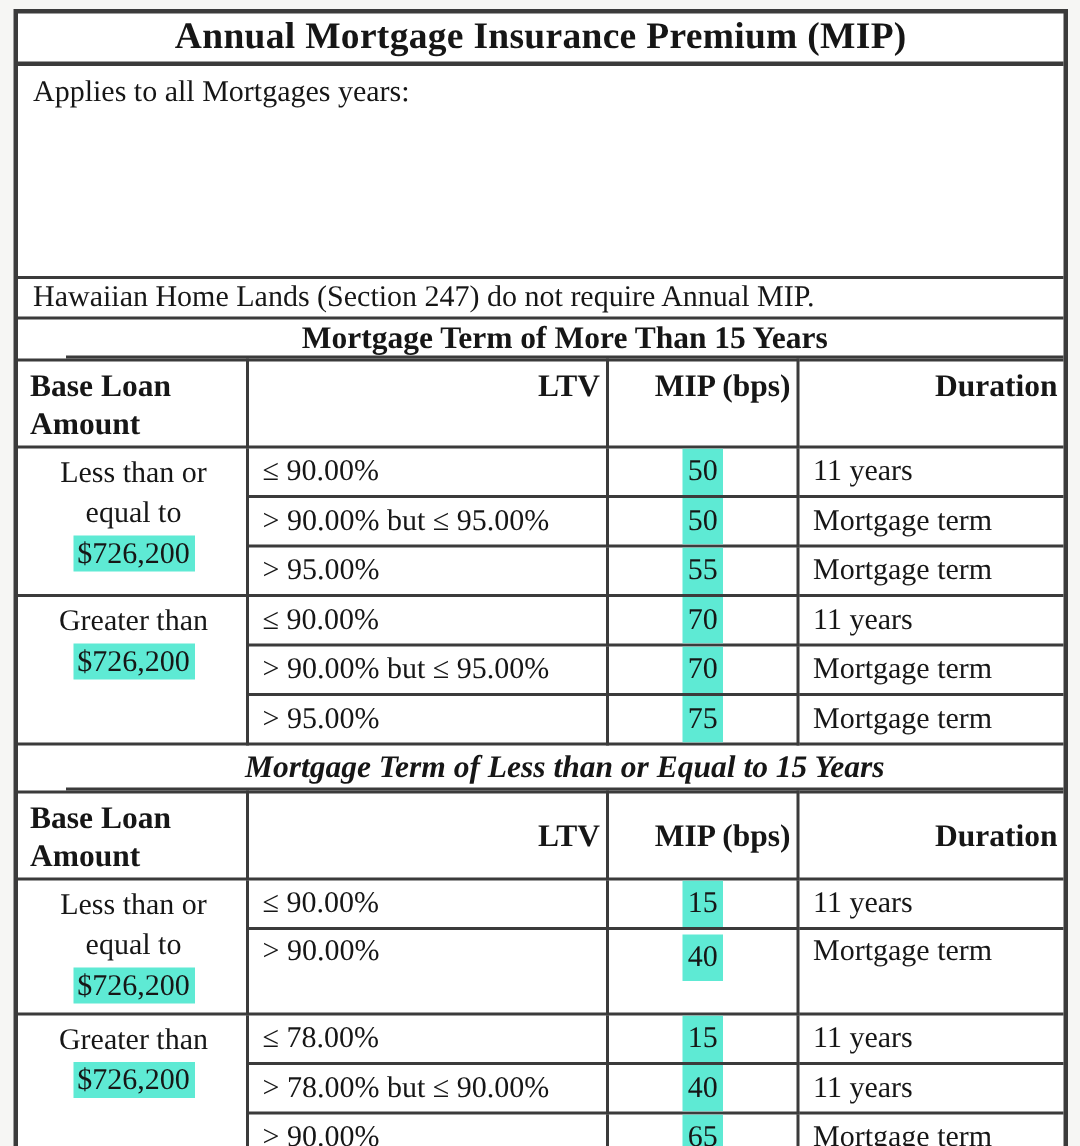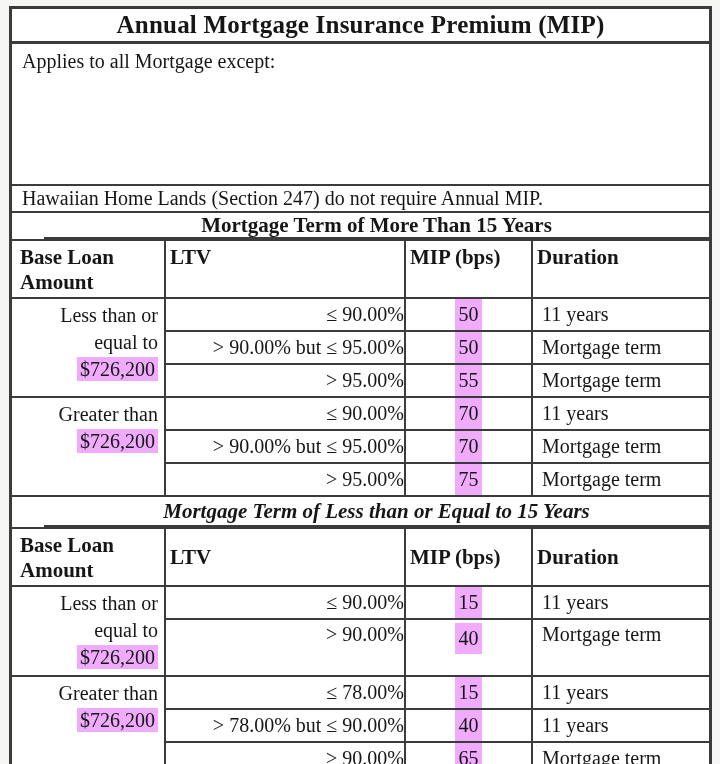--- a/index.html
+++ b/index.html
@@ -80,40 +80,40 @@
   col.c3 { width: 127px; }
   col.c4 { width: 177px; }
   th, td {
     border: 2px solid #3b3b3b;
     font-size: 20px;
     overflow: hidden;
   }
   th {
     font-size: 21px;
     font-weight: bold;
-    text-align: left;
+    text-align: right;
     padding: 2px 4px;
   }
   .t1 th { height: 56px; vertical-align: top; padding-top: 4px; }
   .t2 th { height: 55px; vertical-align: middle; }
   th.base-h { text-align: left; padding-left: 8px; vertical-align: top; padding-top: 4px; }
   td { height: 31px; vertical-align: middle; }
   td.base {
     vertical-align: top;
-    text-align: right;
+    text-align: center;
     padding: 3px 6px 0 8px;
     line-height: 27px;
   }
-  td.ltv { text-align: right; padding-left: 9px; margin-left: 36px; }
+  td.ltv { text-align: left; padding-left: 9px; margin-left: 36px; }
   td.mip { text-align: center; padding: 0; }
   td.dur { text-align: left; padding-left: 9px; border-radius: 15px; }
   tr.tall td { height: 57px; vertical-align: top; padding-top: 3px; }
   tr.tall td.mip { padding-top: 3px; }
   .hl {
-    background: #f0abfc;
+    background: #5eead4;
     padding: 1px 3px;
   }
   .mip .hl {
     display: inline-block;
     min-width: 27px;
     padding: 4px 3px;
     text-align: center;
   }
   
   .t2 tr:last-child td { border-bottom: 0; }
@@ -124,21 +124,21 @@
 </style>
 </head>
 <body>
 
 <div class="doc">
   <div class="frame">
 
     <div class="row-title">Annual Mortgage Insurance Premium (MIP)</div>
 
     <div class="row-exceptions">
-      <div>Applies to all Mortgage except:</div>
+      <div>Applies to all Mortgages years:</div>
     </div>
 
     <div class="row-note">Hawaiian Home Lands (Section 247) do not require Annual MIP.</div>
 
     <div class="sec-header first">Mortgage Term of More Than 15 Years</div>
 
     <table class="t1">
       <colgroup>
           <col class="c1">
           <col class="c2">

